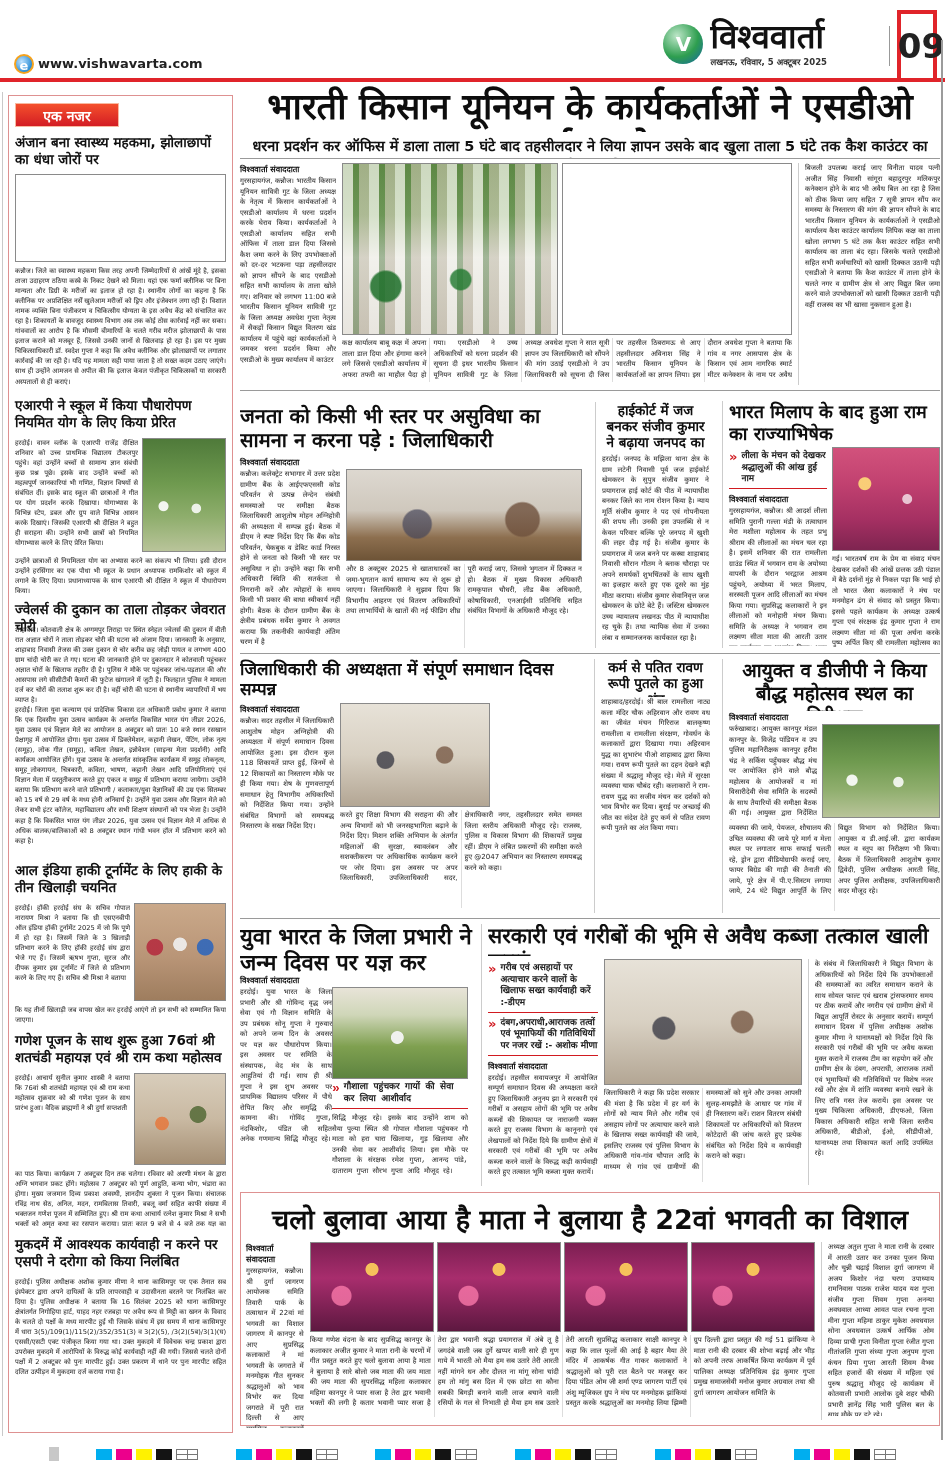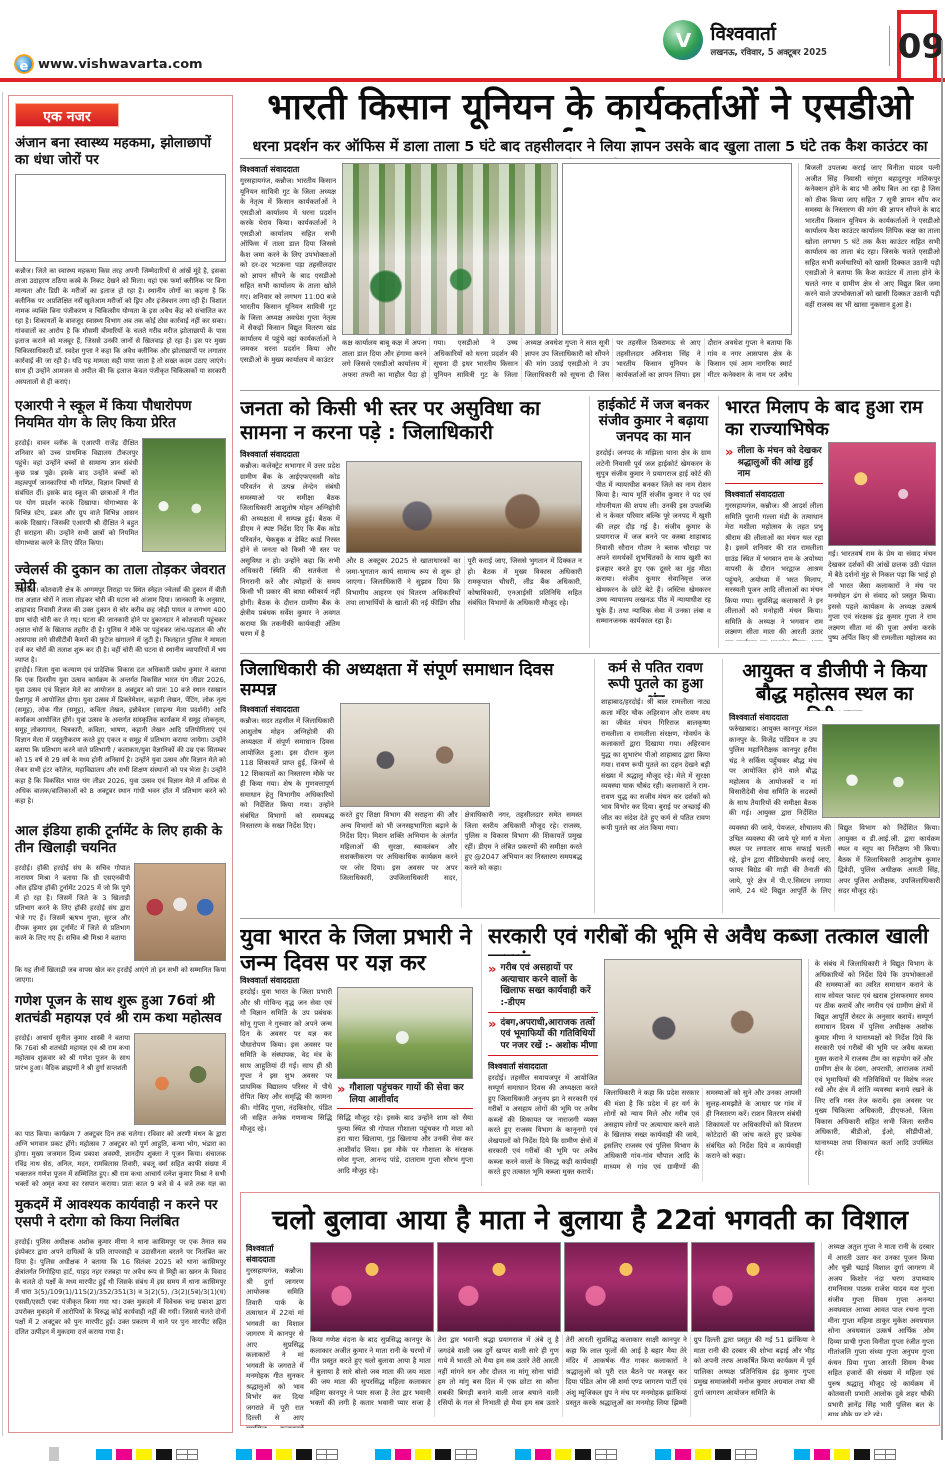--- a/index.html
+++ b/index.html
@@ -6,21 +6,21 @@
   body { width:945px; height:1473px; background:#ffffff; font-family:"DejaVu Sans", sans-serif; position:relative; overflow:hidden; color:#151515; }
   .abs { position:absolute; }
 
   
   .hdr { left:8px; top:10px; width:929px; height:68px; }
   .hdr-url { position:absolute; left:6px; bottom:4px; font-size:13px; font-weight:bold; color:#222;margin-top:12px; }
   .hdr-e { display:inline-block; width:20px; height:20px; border-radius:50%; background:radial-gradient(circle at 35% 35%, #bfe3ff, #2f8fd6 70%); color:#fff; font-weight:bold; text-align:center; line-height:20px; font-size:13px; vertical-align:middle; margin-right:4px; border:2px solid #f6a21c; }
   .hdr-title { position:absolute; left:270px; top:18px; font-size:26px; font-weight:800; color:#111; }
   .hdr-logo { position:absolute; right:110px; top:10px; display:flex; align-items:center; gap:7px; }
   .globe { width:40px; height:40px; border-radius:50%; background:radial-gradient(circle at 35% 30%, #bde6c8, #2e9e4f 55%, #1565a8 100%); color:#fff; font-weight:800; text-align:center; line-height:40px; font-size:20px; }
-  .brand { font-size:19px; font-weight:800; color:#111; line-height:1; }
+  .brand { font-size:33px; font-weight:800; color:#111; line-height:1; }
   .dateline { font-size:8.5px; font-weight:bold; color:#333; margin-top:3px; }
   .pageno-box { position:absolute; right:0; top:0; width:40px; height:68px; border:4px solid #e0242a; border-bottom:none; display:flex; align-items:center; justify-content:center; }
   .pageno { font-size:34px; font-weight:800; color:#222; border-left:1px solid #999; padding-left:8px; }
   .red-rule { left:0; top:78px; width:945px; height:4px; background:#e0242a; }
 
   
   .sidebar { left:8px; top:95px; width:225px; height:1338px; border:1px solid #de9191; padding:7px 6px; overflow:hidden; }
   .eknazar { width:104px; height:24px; background:linear-gradient(180deg,#f4502c,#d31d24); color:#fff; font-weight:800; font-size:14px; text-align:center; line-height:24px; margin-bottom:7px; border:1px solid #f8b9a0; }
   .sb-h { font-size:13.5px; font-weight:800; line-height:1.25; color:#111; margin:7px 0 4px; }
   .sb-b { font-size:6.7px; line-height:1.5; text-align:justify; color:#1c1c1c; overflow:hidden; }
@@ -141,20 +141,21 @@
     <div class="photo ph-shop" style="width:211px;height:88px"></div>
     <div class="sb-b" style="height:124px;margin-top:4px">कन्नौज। जिले का स्वास्थ्य महकमा किस तरह अपनी जिम्मेदारियों से आंखें मूंदे है, इसका ताजा उदाहरण ठठिया कस्बे के निकट देखने को मिला। यहां एक फर्मा क्लीनिक पर बिना मान्यता और डिग्री के मरीजों का इलाज हो रहा है। स्थानीय लोगों का कहना है कि क्लीनिक पर अप्रशिक्षित नर्सें खुलेआम मरीजों को ड्रिप और इंजेक्शन लगा रही हैं। विशाल नामक व्यक्ति बिना पंजीकरण व चिकित्सीय योग्यता के इस अवैध केंद्र को संचालित कर रहा है। शिकायतों के बावजूद स्वास्थ्य विभाग अब तक कोई ठोस कार्रवाई नहीं कर सका। गांववालों का आरोप है कि मौसमी बीमारियों के चलते गरीब मरीज झोलाछापों के पास इलाज कराने को मजबूर हैं, जिससे उनकी जानों से खिलवाड़ हो रहा है। इस पर मुख्य चिकित्साधिकारी डॉ. स्वदेश गुप्ता ने कहा कि अवैध क्लीनिक और झोलाछापों पर लगातार कार्रवाई की जा रही है। यदि यह मामला सही पाया जाता है तो सख्त कदम उठाए जाएंगे। साथ ही उन्होंने आमजन से अपील की कि इलाज केवल पंजीकृत चिकित्सकों या सरकारी अस्पतालों से ही कराएं।</div>
   </div>
 
   <div>
     <div class="sb-h" style="height:37px">एआरपी ने स्कूल में किया पौधारोपण नियमित योग के लिए किया प्रेरित</div>
     <div class="sb-row">
       <div class="sb-b" style="height:116px;flex:1">हरदोई। वावन ब्लॉक के एआरपी राजेंद्र दीक्षित शनिवार को उच्च प्राथमिक विद्यालय टौकलपुर पहुंचे। वहां उन्होंने बच्चों से सामान्य ज्ञान संबंधी कुछ प्रश्न पूछे। इसके बाद उन्होंने बच्चों को महत्वपूर्ण जानकारियां भी गणित, विज्ञान विषयों से संबंधित दीं। इसके बाद स्कूल की छात्राओं ने गीत पर योग प्रदर्शन करके दिखाया। योगाभ्यास के विभिन्न स्टेप, डबल और ग्रुप वाले विभिन्न आसन करके दिखाएं। जिसकी एआरपी श्री दीक्षित ने बहुत ही सराहना की। उन्होंने सभी छात्रों को नियमित योगाभ्यास करने के लिए प्रेरित किया।</div>
       <div class="photo ph-inspect" style="width:84px;height:114px"></div>
     </div>
+    <div class="sb-b" style="height:38px;margin-top:2px">उन्होंने छात्राओं से नियमितता योग का अभ्यास करने का संकल्प भी लिया। इसी दौरान उन्होंने हरसिंगार का एक पौधा भी स्कूल के प्रधान अध्यापक रामकिशोर को स्कूल में लगाने के लिए दिया। प्रधानाध्यापक के साथ एआरपी श्री दीक्षित ने स्कूल में पौधारोपण किया।</div>
   </div>
 
   <div>
     <div class="sb-h" style="height:20px">ज्वेलर्स की दुकान का ताला तोड़कर जेवरात चोरी</div>
     <div class="sb-b" style="height:80px">शाहाबाद। कोतवाली क्षेत्र के अग्गमपुर तिराहा पर स्थित स्नेहल ज्वेलर्स की दुकान में बीती रात अज्ञात चोरों ने ताला तोड़कर चोरी की घटना को अंजाम दिया। जानकारी के अनुसार, शाहाबाद निवासी तेजस की उक्त दुकान से चोर करीब छह जोड़ी पायल व लगभग 400 ग्राम चांदी चोरी कर ले गए। घटना की जानकारी होने पर दुकानदार ने कोतवाली पहुंचकर अज्ञात चोरों के खिलाफ तहरीर दी है। पुलिस ने मौके पर पहुंचकर जांच-पड़ताल की और आसपास लगे सीसीटीवी कैमरों की फुटेज खंगालने में जुटी है। फिलहाल पुलिस ने मामला दर्ज कर चोरों की तलाश शुरू कर दी है। वहीं चोरी की घटना से स्थानीय व्यापारियों में भय व्याप्त है।</div>
   </div>
 
   <div>
     <div class="sb-b" style="height:150px">हरदोई। जिला युवा कल्याण एवं प्रादेशिक विकास दल अधिकारी प्रबोध कुमार ने बताया कि एक दिवसीय युवा उत्सव कार्यक्रम के अन्तर्गत विकसित भारत यंग लीडर 2026, युवा उत्सव एवं विज्ञान मेले का आयोजन 8 अक्टूबर को प्रातः 10 बजे स्थान रसखान प्रेक्षागृह में आयोजित होगा। युवा उत्सव में डिक्लेमेशन, कहानी लेखन, पेंटिंग, लोक नृत्य (समूह), लोक गीत (समूह), कविता लेखन, इन्नोवेशन (साइन्स मेला प्रदर्शनी) आदि कार्यक्रम आयोजित होंगे। युवा उत्सव के अन्तर्गत सांस्कृतिक कार्यक्रम में समूह लोकनृत्य, समूह_लोकगायन, चित्रकारी, कविता, भाषण, कहानी लेखन आदि प्रतियोगिताएं एवं विज्ञान मेला में प्रस्तुतीकरण करते हुए एकल व समूह में प्रतिभाग कराया जायेगा। उन्होंने बताया कि प्रतिभाग करने वाले प्रतिभागी / कलाकार/युवा वैज्ञानिकों की उम्र एक सितम्बर को 15 वर्ष से 29 वर्ष के मध्य होनी अनिवार्य है। उन्होंने युवा उत्सव और विज्ञान मेले को लेकर सभी इंटर कॉलेज, महाविद्यालय और सभी शिक्षण संस्थानों को पत्र भेजा है। उन्होंने कहा है कि विकसित भारत यंग लीडर 2026, युवा उत्सव एवं विज्ञान मेले में अधिक से अधिक बालक/बालिकाओं को 8 अक्टूबर स्थान गांधी भवन हॉल में प्रतिभाग करने को कहा है।</div>
   </div>
@@ -201,21 +202,21 @@
         <div class="body cols-5" style="height:44px;margin-top:3px">कक्ष कार्यालय बाबू कक्ष में अपना ताला डाल दिया और हंगामा करने लगे जिससे एसडीओ कार्यालय में अफरा तफरी का माहौल पैदा हो गया। एसडीओ ने उच्च अधिकारियों को धरना प्रदर्शन की सूचना दी इधर भारतीय किसान यूनियन सावित्री गुट के जिला अध्यक्ष अवधेश गुप्ता ने सात सूत्री ज्ञापन उप जिलाधिकारी को सौंपने की मांग उठाई एसडीओ ने उप जिलाधिकारी को सूचना दी जिस पर तहसील ठिबरामऊ से आए तहसीलदार अविनाश सिंह ने भारतीय किसान यूनियन के कार्यकर्ताओं का ज्ञापन लिया। इस दौरान अवधेश गुप्ता ने बताया कि गांव व नगर आसपास क्षेत्र के किसान एवं आम नागरिक स्मार्ट मीटर कनेक्शन के नाम पर अवैध वसूली बिजली के बढ़े हुए बिल किसानों पर बिजली बकाया होने के चलते उनका कनेक्शन काट देना बिजली घर में कनेक्शन के नाम पर और बिल के नाम करने के नाम पर दलालों पर पूर्ण प्रतिबंध लगाया जाए बिजली दरों में नागरिकों एवं किसानों को 24 घंटा</div>
       </div>
       <div style="width:156px;" class="vline-l">
         <div class="body" style="height:218px">बिजली उपलब्ध कराई जाए विनीता यादव पत्नी अजीत सिंह निवासी सांगूरा बहादुरपुर मलिकपुर कनेक्शन होने के बाद भी अवैध बिल आ रहा है जिस को ठीक किया जाए सहित 7 सूत्री ज्ञापन सौंप कर समस्या के निस्तारण की मांग की ज्ञापन सौंपने के बाद भारतीय किसान यूनियन के कार्यकर्ताओं ने एसडीओ कार्यालय कैश काउंटर कार्यालय लिपिक कक्ष का ताला खोला लगभग 5 घंटे तक कैश काउंटर सहित सभी कार्यालय का ताला बंद रहा। जिसके चलते एसडीओ सहित सभी कर्मचारियों को खासी दिक्कत उठानी पड़ी एसडीओ ने बताया कि कैश काउंटर में ताला होने के चलते नगर व ग्रामीण क्षेत्र से आए विद्युत बिल जमा करने वाले उपभोक्ताओं को खासी दिक्कत उठानी पड़ी वहीं राजस्व का भी खासा नुकसान हुआ है।</div>
       </div>
     </div>
   </div>
 
   <hr class="hrule">
 
-  <div style="display:flex; gap:7px; height:252px;">
+  <div style="display:flex; gap:13px; height:252px;align-items:flex-end;">
     <div style="width:342px;">
       <div class="h2" style="font-size:20px;height:52px">जनता को किसी भी स्तर पर असुविधा का सामना न करना पड़े : जिलाधिकारी</div>
       <div class="byline">विश्ववार्ता संवाददाता</div>
       <div style="display:flex; gap:6px;">
         <div class="body" style="width:100px;height:178px">कन्नौज। कलेक्ट्रेट सभागार में उत्तर प्रदेश ग्रामीण बैंक के आईएफएससी कोड परिवर्तन से उत्पन्न लेन्देन संबंधी समस्याओ पर समीक्षा बैठक जिलाधिकारी आशुतोष मोहन अग्निहोत्री की अध्यक्षता में सम्पन्न हुई। बैठक में डीएम ने स्पष्ट निर्देश दिए कि बैंक कोड परिवर्तन, चेकबुक व डेबिट कार्ड निरस्त होने से जनता को किसी भी स्तर पर असुविधा न हो। उन्होंने कहा कि सभी अधिकारी स्थिति की सतर्कता से निगरानी करें और त्योहारों के समय किसी भी प्रकार की बाधा स्वीकार्य नहीं होगी। बैठक के दौरान ग्रामीण बैंक के क्षेत्रीय प्रबंधक सर्वेश कुमार ने अवगत कराया कि तकनीकी कार्यवाही अंतिम चरण में है</div>
         <div style="width:236px;">
           <div class="photo ph-office" style="width:236px;height:92px"></div>
           <div class="body cols-2" style="height:84px;margin-top:3px">और 8 अक्टूबर 2025 से खाताधारकों का जमा-भुगतान कार्य सामान्य रूप से शुरू हो जाएगा। जिलाधिकारी ने सुझाव दिया कि विभागीय आहरण एवं वितरण अधिकारियों तथा लाभार्थियों के खातों की नई फीडिंग शीघ्र पूरी कराई जाए, जिससे भुगतान में दिक्कत न हो। बैठक में मुख्य विकास अधिकारी रामकृपाल चौधरी, लीड बैंक अधिकारी, कोषाधिकारी, एनआईसी प्रतिनिधि सहित संबंधित विभागों के अधिकारी मौजूद रहे।</div>
         </div>
       </div>
@@ -275,21 +276,21 @@
       <div class="body cols-2" style="height:88px;margin-top:3px">व्यवस्था की जाये, पेयजल, शौचालय की उचित व्यवस्था की जाये पूरे मार्ग व मेला स्थल पर लगातार साफ सफाई चलती रहे, ड्रोन द्वारा वीडियोग्राफी कराई जाए, फायर बिग्रेड की गाड़ी की तैनाती की जाये, पूरे क्षेत्र में पी.ए.सिस्टम लगाया जाये, 24 घंटे विद्युत आपूर्ति के लिए विद्युत विभाग को निर्देशित किया। आयुक्त व डी.आई.जी. द्वारा कार्यक्रम स्थल व स्तूप का निरीक्षण भी किया। बैठक में जिलाधिकारी आशुतोष कुमार द्विवेदी, पुलिस अधीक्षक आरती सिंह, अपर पुलिस अधीक्षक, उपजिलाधिकारी सदर मौजूद रहे।</div>
     </div>
   </div>
 
   <hr class="hrule">
 
   <div style="display:flex; gap:7px; height:262px;">
     <div style="width:234px;">
       <div class="h2" style="font-size:22px;height:50px">युवा भारत के जिला प्रभारी ने जन्म दिवस पर यज्ञ कर किया पौधारोपण</div>
       <div class="byline">विश्ववार्ता संवाददाता</div>
-      <div style="display:flex; gap:5px;">
+      <div style="display:flex; font-family:Liberation Mono, monospace;">
         <div class="body" style="width:92px;height:196px">हरदोई। युवा भारत के जिला प्रभारी और श्री गोविन्द वृद्ध जन सेवा एवं गौ विज्ञान समिति के उप प्रबंधक सोनू गुप्ता ने गुरुवार को अपने जन्म दिन के अवसर पर यज्ञ कर पौधारोपण किया। इस अवसर पर समिति के संस्थापक, वेद मंत्र के साथ आहुतियां दी गईं। साथ ही श्री गुप्ता ने इस शुभ अवसर पर प्राथमिक विद्यालय परिसर में पौधे रोपित किए और समृद्धि की कामना की। गोविंद गुप्ता, नंदकिशोर, पंडित जी सहित अनेक गणमान्य सिद्धि मौजूद रहे।</div>
         <div style="width:136px;">
           <div class="photo ph-plant" style="width:136px;height:92px"></div>
           <div class="bullet">
               <span class="chev">»</span>
               <span>गौशाला पहुंचकर गायों की सेवा कर लिया आशीर्वाद</span>
             </div>
           <div class="bullet-rule"></div>
           <div class="body" style="height:70px">सिद्धि मौजूद रहे। इसके बाद उन्होंने शाम को सैया पुल्या स्थित श्री गोपाल गौशाला पहुंचकर गौ माता को हरा चारा खिलाया, गुड़ खिलाया और उनकी सेवा कर आशीर्वाद लिया। इस मौके पर गौशाला के संरक्षक रमेश गुप्ता, आनन्द पांडे, दाताराम गुप्ता सौरभ गुप्ता आदि मौजूद रहे।</div>
         </div>

